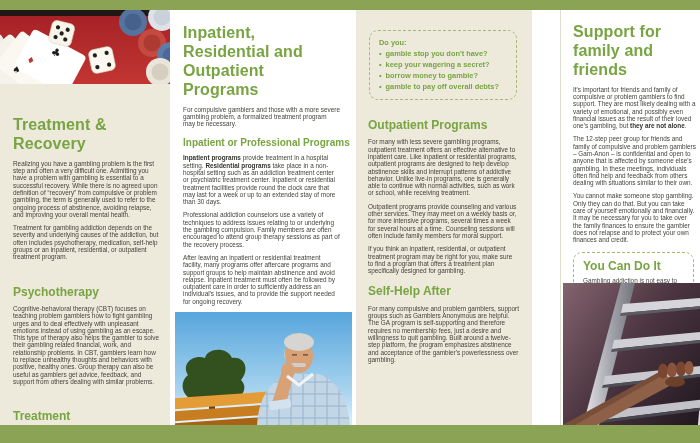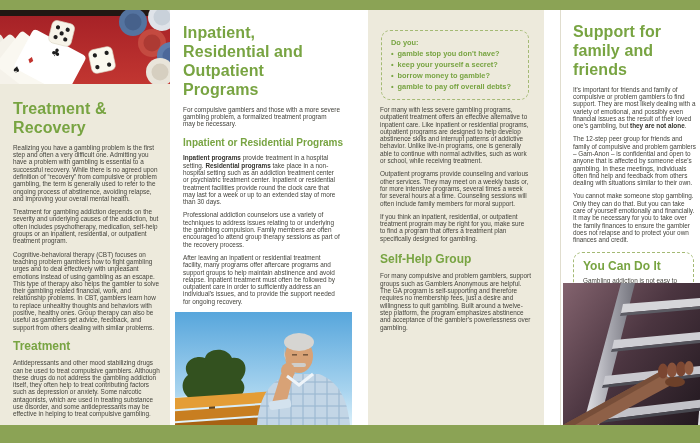--- a/index.html
+++ b/index.html
@@ -9,35 +9,35 @@
     font-family:"Liberation Sans", sans-serif;
     -webkit-font-smoothing:antialiased;
   }
   .bar { position:absolute; left:0; width:700px; background:#8ba355; z-index:5; }
   .bar.top { top:0; height:10px; }
   .bar.bottom { bottom:0; height:18px; }
 
   .panel { position:absolute; top:10px; height:415px; overflow:hidden; }
   #panel1 { left:0;   width:170px; background:#edeadc; }
   #panel2 { left:170px; width:182px; background:#ffffff; }
-  #panel3 { left:368px; width:176px; background:#edeadc; }
+  #panel3 { left:356px; width:176px; background:#edeadc; }
   #panel4 { left:560px; width:144px; background:#ffffff; border-left:1px solid #e0ddce; }
 
   .pad1 { padding:8px 10px 0 13px; }
   .pad2 { padding:14px 12px 0 13px; }
   .pad3 { padding:18px 13px 0 12px; }
   .pad4 { padding:13px 8px 0 12px; }
 
   .h-lg { color:#78a442; font-size:16px; font-weight:bold; line-height:1.18; letter-spacing:0.1px; }
   .h-md { color:#78a442; font-size:12px; font-weight:bold; line-height:1.2; }
   .h-sm { color:#78a442; font-size:10px; font-weight:bold; white-space:nowrap; }
 
   .p { font-size:6.4px; line-height:7.3px; color:#45443d; margin-top:6px; text-align:left; }
   .p .bseg { font-weight:bold; color:#34332e; }
-  .mt8 { margin-top:8px; } .mt10 { margin-top:10px; } .mb4 { margin-bottom:4px; }
+  .mt8 { margin-top:24px; } .mt10 { margin-top:10px; } .mb4 { margin-bottom:4px; }
 
   .photo { display:block; line-height:0; }
   .photo svg { display:block; }
   #casino-photo { width:170px; height:74px; }
   #man-photo   { position:absolute; left:5px;  top:302px; width:177px; height:113px; }
   #ladder-photo{ position:absolute; left:2px;  top:273px; width:170px; height:142px; }
 
   .dashed-box {
     border:1px dashed #a4ba74; border-radius:9px;
     padding:6px 8px 7px 9px;
@@ -106,31 +106,32 @@
           <circle cx="171" cy="46" r="8.5" fill="#4c689a"></circle>
         <circle cx="160" cy="62" r="14" fill="#e9e5da"></circle>
           <circle cx="160" cy="62" r="8.5" fill="#d6cfc0"></circle>
       </g>
     </svg>
   </div>
   <div class="pad1">
     <div class="h-lg mt8">Treatment &amp; Recovery</div>
     <p class="p">Realizing you have a gambling problem is the first step and often a very difficult one. Admitting you have a problem with gambling is essential to a successful recovery. While there is no agreed upon definition of “recovery” from compulsive or problem gambling, the term is generally used to refer to the ongoing process of abstinence, avoiding relapse, and improving your overall mental health.</p>
     <p class="p">Treatment for gambling addiction depends on the severity and underlying causes of the addiction, but often includes psychotherapy, medication, self-help groups or an inpatient, residential, or outpatient treatment program.</p>
+    <div class="h-md mt8 mb4">Psychotherapy</div>
     <p class="p">Cognitive-behavioral therapy (CBT) focuses on teaching problem gamblers how to fight gambling urges and to deal effectively with unpleasant emotions instead of using gambling as an escape. This type of therapy also helps the gambler to solve their gambling related financial, work, and relationship problems. In CBT, gamblers learn how to replace unhealthy thoughts and behaviors with positive, healthy ones. Group therapy can also be useful as gamblers get advice, feedback, and support from others dealing with similar problems.</p>
     <div class="h-md mt8 mb4">Treatment</div>
     <p class="p">Antidepressants and other mood stabilizing drugs can be used to treat compulsive gamblers. Although these drugs do not address the gambling addiction itself, they often help to treat contributing factors such as depression or anxiety. Some narcotic antagonists, which are used in treating substance use disorder, and some antidepressants may be effective in helping to treat compulsive gambling.</p>
   </div>
 </div>
 
 <div class="panel" id="panel2">
   <div class="pad2">
     <div class="h-lg">Inpatient, Residential and Outpatient Programs</div>
     <p class="p">For compulsive gamblers and those with a more severe gambling problem, a formalized treatment program may be necessary.</p>
-    <div class="h-sm mt10 mb4">Inpatient or Residential Programs</div>
+    <div class="h-sm mt10 mb4">Inpatient or Professional Programs</div>
     <p class="p"><span class="bseg">Inpatient programs</span><span> provide treatment in a hospital setting. </span><span class="bseg">Residential programs</span><span> take place in a non-hospital setting such as an addiction treatment center or psychiatric treatment center. Inpatient or residential treatment facilities provide round the clock care that may last for a week or up to an extended stay of more than 30 days.</span></p>
     <p class="p">Professional addiction counselors use a variety of techniques to address issues relating to or underlying the gambling compulsion. Family members are often encouraged to attend group therapy sessions as part of the recovery process.</p>
     <p class="p">After leaving an inpatient or residential treatment facility, many programs offer aftercare programs and support groups to help maintain abstinence and avoid relapse. Inpatient treatment must often be followed by outpatient care in order to sufficiently address an individual's issues, and to provide the support needed for ongoing recovery.</p>
   </div>
   <div class="photo" id="man-photo">
     <svg width="177" height="113" viewBox="0 0 177 113">
       <defs>
         <linearGradient id="sky" x1="0" y1="0" x2="0" y2="1">
           <stop offset="0" stop-color="#57a6dc"></stop>
             <stop offset="0.7" stop-color="#a8d4ef"></stop>
@@ -180,36 +181,37 @@
   <div class="pad3">
     <div class="dashed-box" id="do-you-box">
       <div class="box-title">Do you:</div>
       <ul>
         <li>
             <span class="blt">•</span>
             <span>gamble stop you don't have?</span>
           </li>
         <li>
             <span class="blt">•</span>
-            <span>keep your yourself a secret?</span>
+            <span>keep your wagering a secret?</span>
           </li>
         <li>
             <span class="blt">•</span>
             <span>borrow money to gamble?</span>
           </li>
         <li>
             <span class="blt">•</span>
             <span>gamble to pay off overall debts?</span>
           </li>
       </ul>
     </div>
+    <div class="h-md mb4" style="margin-top:18px;">Outpatient Programs</div>
     <p class="p">For many with less severe gambling programs, outpatient treatment offers an effective alternative to inpatient care. Like inpatient or residential programs, outpatient programs are designed to help develop abstinence skills and interrupt patterns of addictive behavior. Unlike live-in programs, one is generally able to continue with normal activities, such as work or school, while receiving treatment.</p>
     <p class="p">Outpatient programs provide counseling and various other services. They may meet on a weekly basis or, for more intensive programs, several times a week for several hours at a time. Counseling sessions will often include family members for moral support.</p>
     <p class="p">If you think an inpatient, residential, or outpatient treatment program may be right for you, make sure to find a program that offers a treatment plan specifically designed for gambling.</p>
-    <div class="h-md mt10 mb4">Self-Help Group</div>
+    <div class="h-md mt10 mb4">Self-Help After</div>
     <p class="p">For many compulsive and problem gamblers, support groups such as Gamblers Anonymous are helpful. The GA program is self-supporting and therefore requires no membership fees, just a desire and willingness to quit gambling. Built around a twelve-step platform, the program emphasizes abstinence and acceptance of the gambler's powerlessness over gambling.</p>
   </div>
 </div>
 
 <div class="panel" id="panel4">
   <div class="pad4">
     <div class="h-lg">Support for family and friends</div>
     <p class="p"><span>It's important for friends and family of compulsive or problem gamblers to find support. They are most likely dealing with a variety of emotional, and possibly even financial issues as the result of their loved one's gambling, but </span><span class="bseg">they are not alone</span><span>.</span></p>
     <p class="p">The 12-step peer group for friends and family of compulsive and problem gamblers – Gam-Anon – is confidential and open to anyone that is affected by someone else's gambling. In these meetings, individuals often find help and feedback from others dealing with situations similar to their own.</p>
     <p class="p">You cannot make someone stop gambling. Only they can do that. But you can take care of yourself emotionally and financially. It may be necessary for you to take over the family finances to ensure the gambler does not relapse and to protect your own finances and credit.</p>

